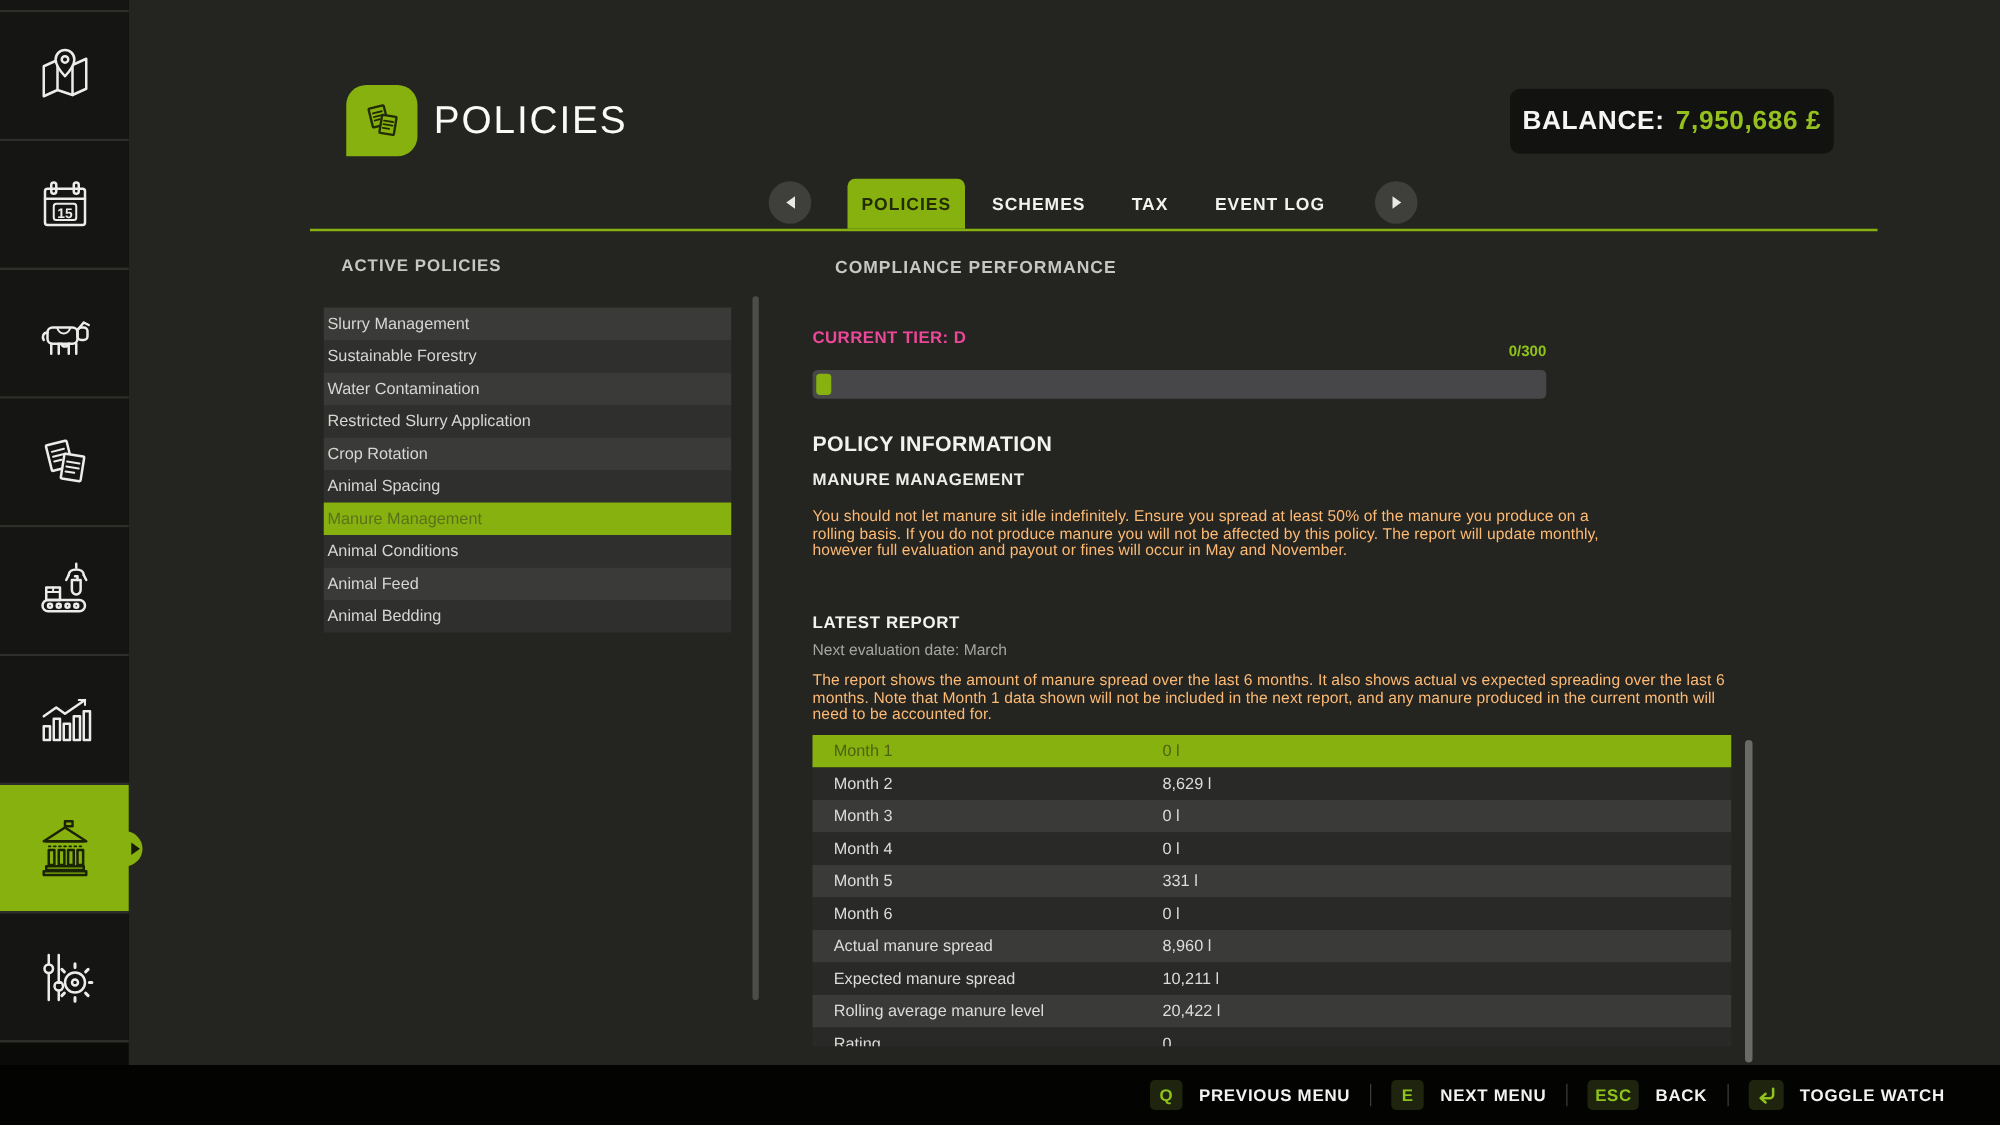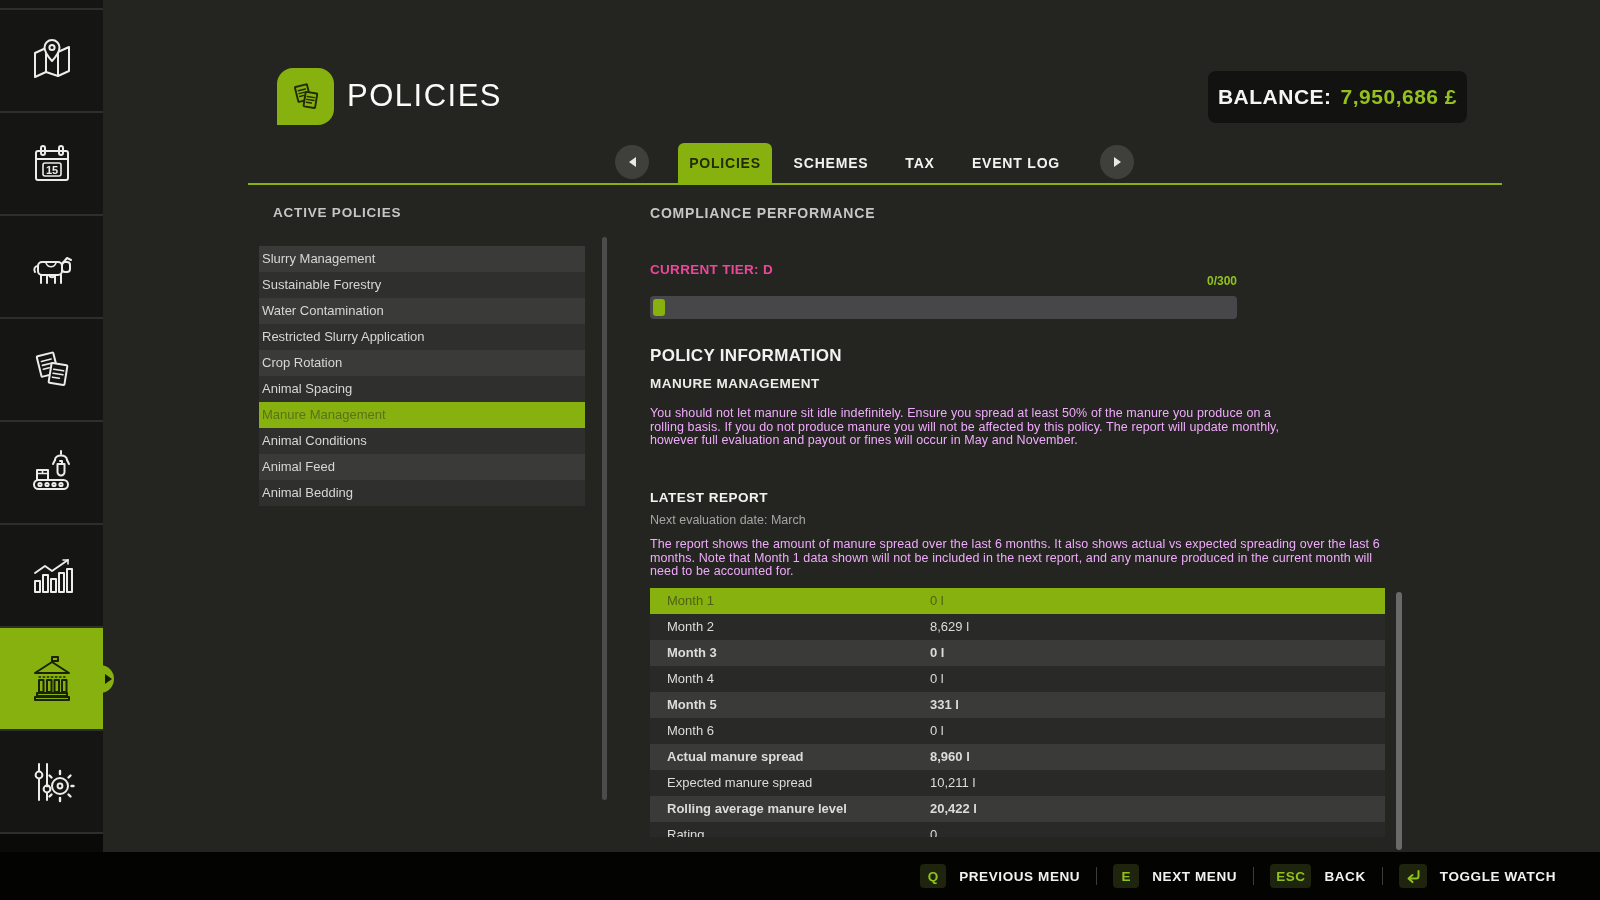--- a/index.html
+++ b/index.html
@@ -41,36 +41,36 @@
   .tab-underline{position:absolute;left:248px;top:183px;width:1254px;height:2px;background:#86b10e;}
   
   .panel-heading{position:absolute;font-size:13.5px;font-weight:700;color:#c6c6c4;letter-spacing:.8px;}
   .h-active-policies{left:273px;top:205px;}
   .policy-list{position:absolute;left:259px;top:246px;width:326px;}
   .p-row{height:26px;line-height:26px;padding-left:3px;font-size:13px;color:#d6d6d4;cursor:pointer;}
   .p-row.light{background:#3a3a38;} .p-row.dark{background:#2f2f2d;}
   .p-row.selected{background:#86b10e;color:#5a721a;}
   .list-scrollbar{position:absolute;left:602px;top:237px;width:5px;height:563px;background:#4c4c4a;border-radius:3px;cursor:pointer;}
   
-  .h-compliance{left:650px;top:205px;font-size:14px;}
+  .h-compliance{left:668px;top:205px;font-size:14px;}
   .tier-label{position:absolute;left:650px;top:262px;font-size:13.5px;font-weight:700;color:#ec4899;letter-spacing:.3px;}
   .score{position:absolute;right:363px;top:274px;font-size:12px;font-weight:700;color:#8fc31c;}
   .progress{position:absolute;left:650px;top:296px;width:587px;height:23px;background:#47474a;border-radius:4px;}
   .progress .fill{position:absolute;left:3px;top:3px;bottom:3px;background:#86b10e;border-radius:3px;}
   .h-policy-info{position:absolute;left:650px;top:346px;font-size:17px;font-weight:700;color:#f2f2f0;letter-spacing:.3px;}
   .h-policy-name{position:absolute;left:650px;top:376px;font-size:13.5px;font-weight:700;color:#ececea;letter-spacing:.5px;}
-  .body-text{position:absolute;font-size:12.5px;line-height:13.6px;color:#f0abfc;letter-spacing:.1px;}
+  .body-text{position:absolute;font-size:12.5px;line-height:13.6px;color:#fdba74;letter-spacing:.1px;}
   .p-desc{left:650px;top:407px;width:657px;}
   .h-latest-report{position:absolute;left:650px;top:490px;font-size:13.5px;font-weight:700;color:#f2f2f0;letter-spacing:.5px;}
   .next-eval{position:absolute;left:650px;top:513px;font-size:12.5px;color:#a5a5a3;}
   .r-desc{left:650px;top:538px;width:742px;}
   
   .report-table{position:absolute;left:650px;top:588px;width:735px;}
   .t-row{position:relative;height:26px;line-height:26px;font-size:13px;color:#dcdcda;cursor:pointer;}
-  .t-row.light{background:#3a3a38;font-weight:bold;} .t-row.dark{background:#292927;}
+  .t-row.light{background:#3a3a38;} .t-row.dark{background:#292927;}
   .t-row.selected{background:#86b10e;color:#4e6212;}
   .t-row.partial{height:15px;overflow:hidden;}
   .t-row .t-label{position:absolute;left:17px;top:0;}
   .t-row .t-value{position:absolute;left:280px;top:0;}
   .table-scrollbar{position:absolute;left:1396px;top:592px;width:6px;height:258px;background:#6a6a68;border-radius:3px;cursor:pointer;}
   
   .footer{position:absolute;left:0;bottom:0;width:1600px;height:48px;background:#030302;
     display:flex;align-items:center;justify-content:flex-end;padding-right:44px;box-sizing:border-box;z-index:6;}
   .hint{display:flex;align-items:center;cursor:pointer;}
   .hint .key{min-width:26px;height:24px;padding:0 6px;box-sizing:border-box;background:#1e240d;border-radius:4px;

